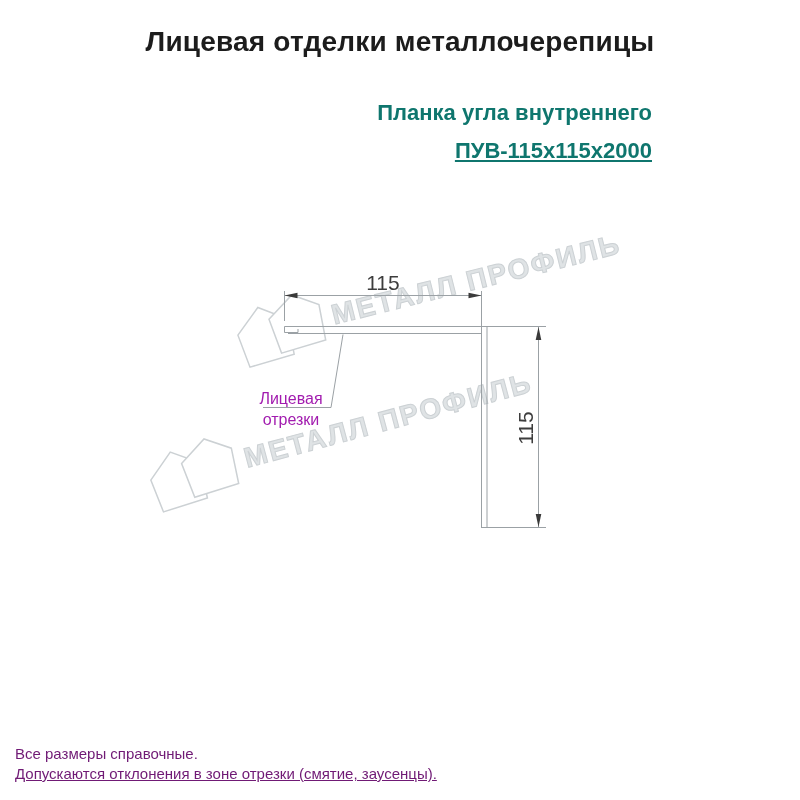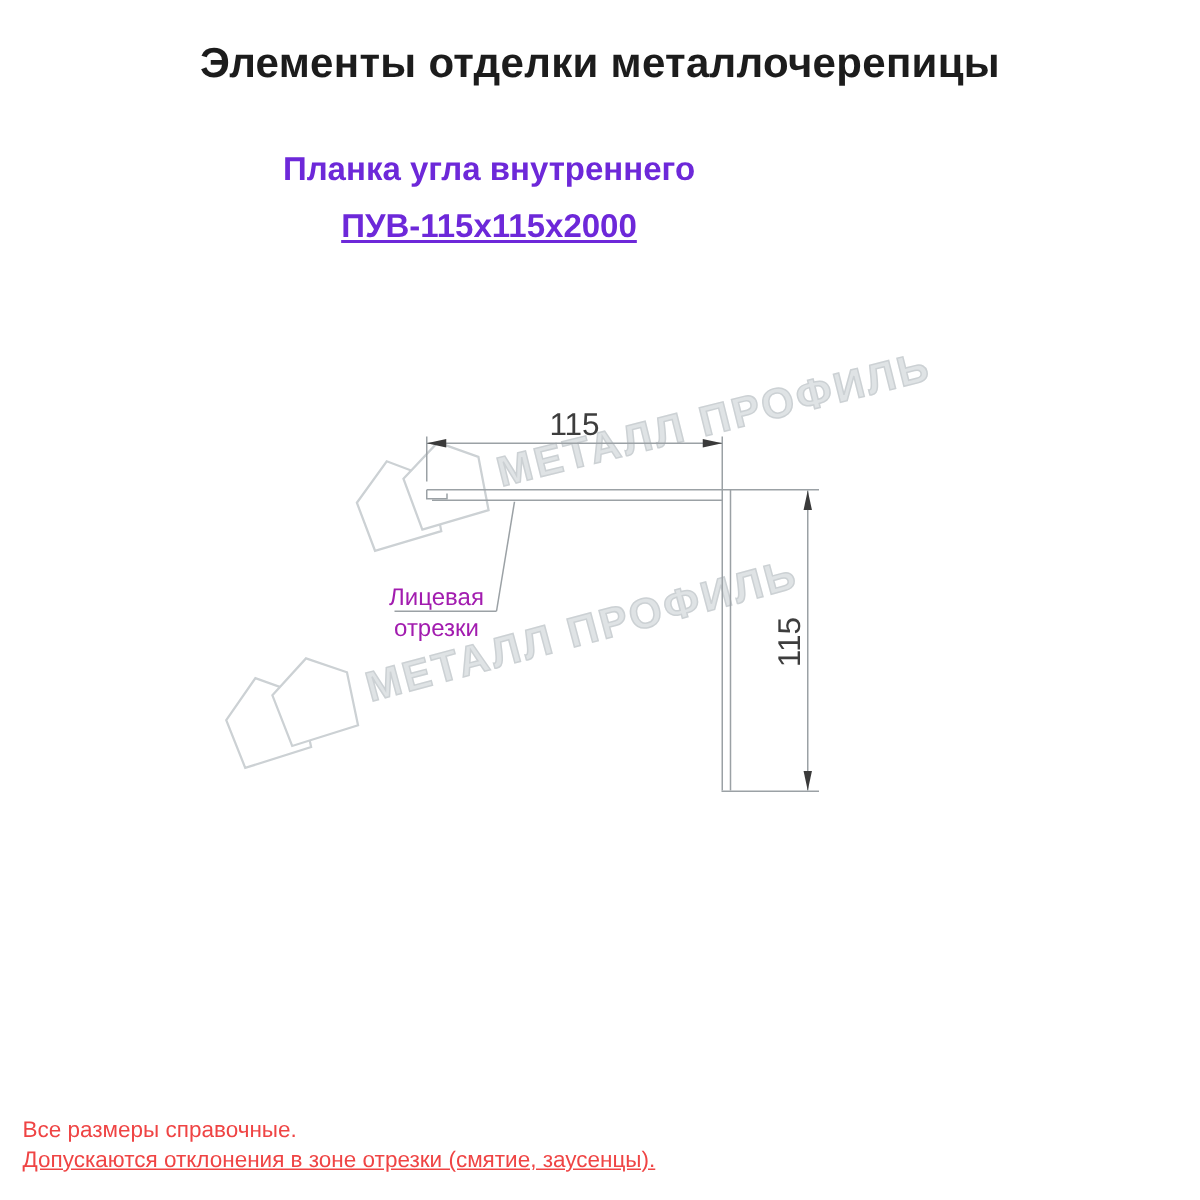--- a/index.html
+++ b/index.html
@@ -6,22 +6,22 @@
   body{
     width:800px;height:800px;position:relative;overflow:hidden;
     background:#ffffff;
     font-family:"Liberation Sans", sans-serif;
   }
   .title{
     position:absolute;top:26px;left:0;width:800px;text-align:center;
     font-size:28px;font-weight:bold;color:#1c1c1c;letter-spacing:0.2px;
   }
   .subtitle{
-    position:absolute;left:0;width:652px;text-align:center;
-    font-size:22px;font-weight:bold;color:#6d28d9;
+    position:absolute;left:0;width:652px;text-align:right;
+    font-size:22px;font-weight:bold;color:#0f766e;
   }
   #product-name{top:100px;}
   #product-code{top:138px;text-decoration:underline;}
 
   
   .wm{
     position:absolute;display:flex;align-items:center;gap:8px;height:76px;
     pointer-events:none;
   }
   #wm1{left:235px;top:302px;transform:rotate(-14deg);transform-origin:0 50%;}
@@ -35,29 +35,29 @@
 
   .dim-text{font-size:21px;font-family:"Liberation Sans", sans-serif;}
 
   .face-label{
     position:absolute;left:252px;top:388px;width:78px;text-align:center;
     font-size:16px;line-height:21px;color:#a21caf;
   }
   .face-label span{display:block;}
 
   .footer-note{
-    position:absolute;left:15px;font-size:15px;color:#ef4444;
+    position:absolute;left:15px;font-size:15px;color:#701a75;
   }
   #note1{top:745px;}
   #note2{top:765px;text-decoration:underline;}
 </style>
 </head>
 <body>
 
-<div class="title">Элементы отделки металлочерепицы</div>
+<div class="title">Лицевая отделки металлочерепицы</div>
 <div class="subtitle" id="product-name">Планка угла внутреннего</div>
 <div class="subtitle" id="product-code">ПУВ-115х115х2000</div>
 
 <div class="wm" id="wm1">
   <svg width="92" height="76" viewBox="0 0 92 76">
     <path d="M4 34 L30 12 L56 30 L54 66 L8 68 Z" fill="none" stroke="#ccd1d4" stroke-width="1.5"></path>
     <path d="M38 26 L66 8 L90 24 L88 60 L42 62 Z" fill="#ffffff" stroke="#ccd1d4" stroke-width="1.5"></path>
   </svg>
   <span class="wm-text">МЕТАЛЛ ПРОФИЛЬ</span>
 </div>

